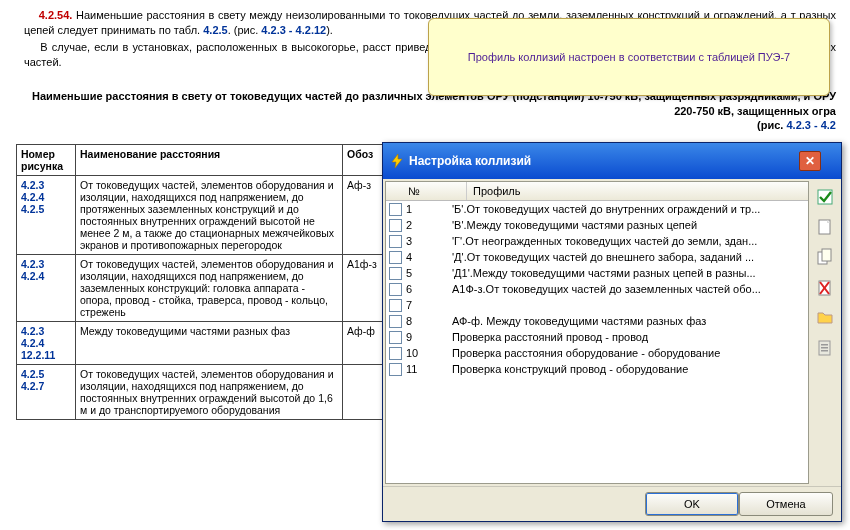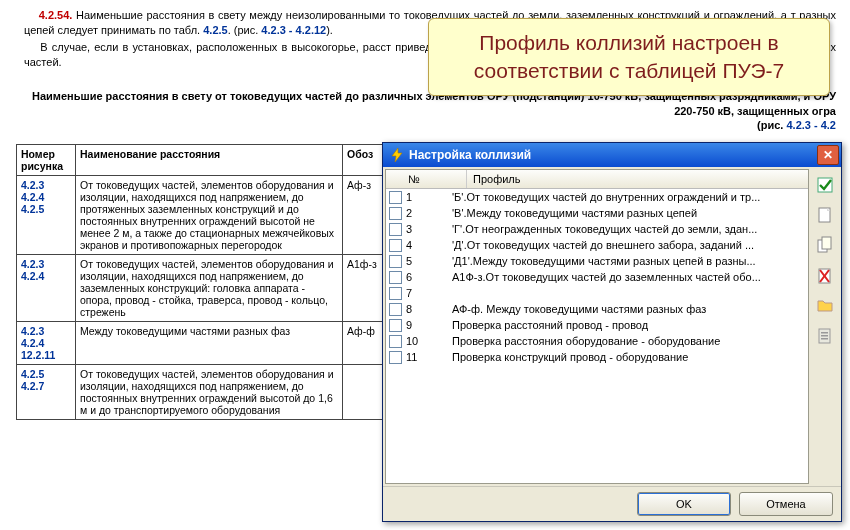--- a/index.html
+++ b/index.html
@@ -9,44 +9,44 @@
   .red{color:#c00000;font-weight:bold}
   .blue{color:#003399;font-weight:bold}
   .tcap{font-weight:bold;text-align:right;margin:6px 8px 2px 0}
   .ttl{font-weight:bold;text-align:right;margin:0 0 12px 0;line-height:1.3}
   table.t{border-collapse:collapse;width:370px;margin-top:4px}
   table.t td,table.t th{border:1px solid #444;padding:3px 4px;vertical-align:top;font-size:10.5px}
   table.t th{font-weight:bold;text-align:left}
   .callout{position:absolute;top:18px;left:428px;width:400px;height:76px;
     background:#ffffcc;border:1px solid #bca24a;border-radius:6px;
     box-shadow:2px 2px 4px rgba(0,0,0,.25);display:flex;align-items:center;justify-content:center;text-align:center}
-  .callout span{color:#7f1d1d;font-size:21px;line-height:1.35}
+  .callout span{color:#4c1d95;font-size:11px;line-height:1.35}
 
   .dlg{position:absolute;left:382px;top:142px;width:458px;height:378px;
     background:#ece9d8;border:1px solid #0a246a;box-shadow:2px 2px 6px rgba(0,0,0,.4);display:flex;flex-direction:column}
-  .titlebar{height:24px;background:linear-gradient(to bottom,#3a87e8,#0a4bd0);
-    color:#fff;display:flex;align-items:center;padding:0 2px 0 6px;font-weight:bold;font-size:12px}
+  .titlebar{height:36px;background:linear-gradient(to bottom,#3a87e8,#0a4bd0);
+    color:#fff;display:flex;align-items:center;padding:0 20px 0 6px;font-weight:bold;font-size:12px}
   .titlebar .ico{width:16px;height:16px;margin-right:4px;display:inline-flex;align-items:center;justify-content:center}
   .titlebar .ico svg{width:16px;height:16px}
   .closebtn{margin-left:auto;width:20px;height:18px;background:#e06040;border:1px solid #8a2e10;border-radius:2px;
     display:flex;align-items:center;justify-content:center;color:#fff;font-weight:bold;font-size:12px;cursor:default}
   .body{flex:1;display:flex;padding:2px}
   .list{flex:1;background:#fff;border:1px solid #9b9b8c;margin-right:2px;display:flex;flex-direction:column}
   .lhdr{display:flex;background:linear-gradient(to bottom,#fdfdfb,#ece9d8);border-bottom:1px solid #bbb;height:18px;font-size:11px}
   .lhdr .c1{width:58px;padding-left:22px;border-right:1px solid #ccc;display:flex;align-items:center}
   .lhdr .c2{flex:1;padding-left:6px;display:flex;align-items:center}
   .rows{flex:1;overflow:hidden}
   .row{display:flex;height:16px;align-items:center;font-size:11px}
   .row .chk{width:18px;display:flex;justify-content:center}
   .row .chk i{width:11px;height:11px;border:1px solid #6d8aa8;background:#fff;display:block}
   .row .n{width:40px;padding-left:2px}
   .row .p{flex:1;padding-left:6px;white-space:nowrap;overflow:hidden;text-overflow:ellipsis}
   .toolbar{width:28px;display:flex;flex-direction:column;align-items:center;gap:6px;padding-top:4px}
   .toolbar .tb{width:22px;height:22px;border:1px solid transparent;display:flex;align-items:center;justify-content:center;border-radius:2px}
-  .footer{height:34px;border-top:1px solid #c9c7ba;display:flex;justify-content:flex-end;align-items:center;padding-right:8px;gap:8px}
+  .footer{height:34px;border-top:1px solid #c9c7ba;display:flex;justify-content:flex-end;align-items:center;padding-right:8px;}
   .btn{min-width:72px;height:22px;background:linear-gradient(to bottom,#fdfdfb,#e5e2d3);border:1px solid #8a8a7a;border-radius:3px;
     font-size:11px;display:flex;align-items:center;justify-content:center;padding:0 10px;cursor:default}
   .btn.ok{box-shadow:0 0 0 1px #2a6fd6 inset}
 </style>
 </head>
 <body>
 
 <div class="page">
 
   <div class="doc">

